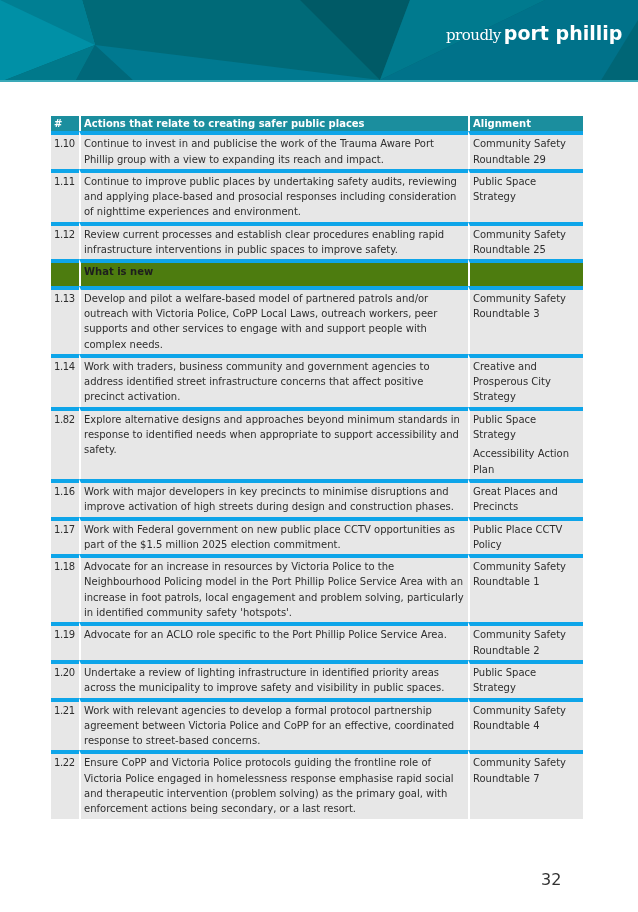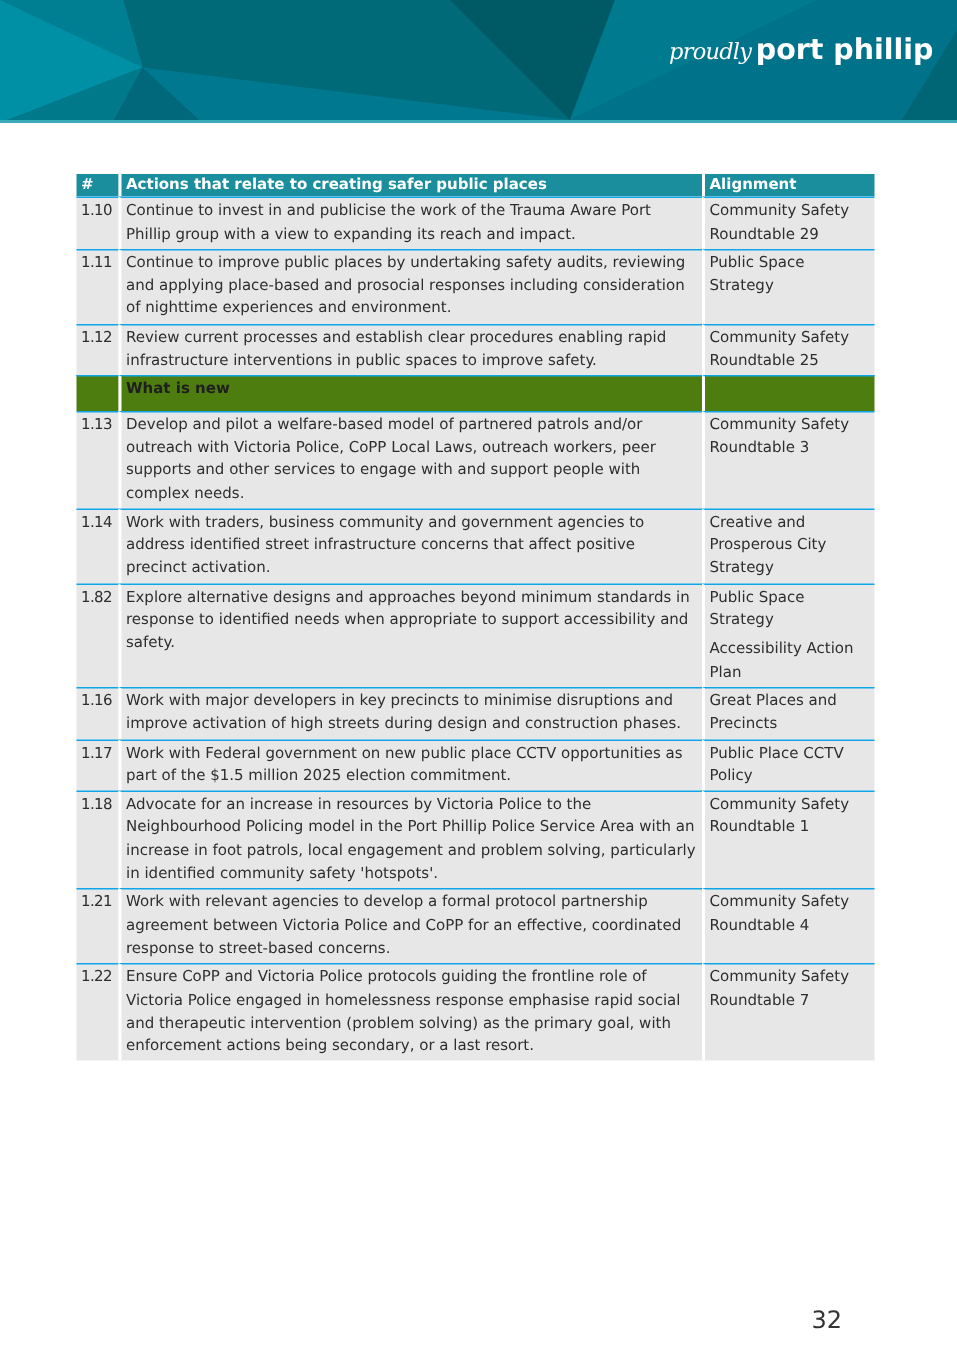--- a/index.html
+++ b/index.html
@@ -1,30 +1,30 @@
 <!DOCTYPE html>
 <html><head>
 <meta charset="utf-8">
 <style>
   html, body { margin:0; padding:0; }
   body { width:638px; height:912px; background:#ffffff; position:relative; overflow:hidden;
          font-family:"DejaVu Sans", sans-serif; color:#2b2b2b; }
   .banner { position:absolute; left:0; top:0; width:638px; height:82px; overflow:hidden; }
   .banner svg { display:block; }
   .logo { position:absolute; top:22px; left:446px; color:#ffffff; white-space:nowrap; }
-  .logo .script { font-family:"DejaVu Serif", serif; font-style:italic; font-size:15px; letter-spacing:-0.5px; }
+  .logo .script { font-family:"DejaVu Serif", serif; font-size:15px; letter-spacing:-0.5px; }
   .logo .bold { font-family:"DejaVu Sans", sans-serif; font-weight:bold; font-size:19px; margin-left:3px; }
 
   table { position:absolute; left:51px; top:116px; width:532px; border-collapse:separate; border-spacing:0; table-layout:fixed; }
   col.c-num { width:28px; }
   col.c-act { width:389px; }
   col.c-align { width:115px; }
   th, td { font-size:10px; line-height:15.3px; text-align:left; vertical-align:top; padding:1px 2px 2px 3px; }
   th { background:#1b8e9e; color:#ffffff; font-weight:bold; padding-top:0px; padding-bottom:0px; }
-  td { background:#e7e7e7; color:#2e2e2e; border-top:1px solid #0ea5e9; }
+  td { background:#e7e7e7; color:#2e2e2e; border-top:4px solid #0ea5e9; }
   th + th, td + td { border-left:2px solid #ffffff; }
   td.num { letter-spacing:-0.4px; }
   tr.section td { background:#4d7c0f; font-weight:bold; color:#1e1e1e; padding-bottom:6px; }
   td .gap { display:block; margin-top:4px; }
   .page-number { position:absolute; left:541px; top:870px; font-size:16px; color:#333; }
 </style>
 </head>
 <body>
 
 <div class="banner">
@@ -123,20 +123,34 @@
         </td>
       </tr>
       <tr>
         <td class="num">1.18</td>
         <td>Advocate for an increase in resources by Victoria Police to the Neighbourhood Policing model in the Port Phillip Police Service Area with an increase in foot patrols, local engagement and problem solving, particularly in identified community safety 'hotspots'.</td>
         <td>
           <span style="display: block;">Community Safety Roundtable 1</span>
         </td>
       </tr>
       <tr>
+        <td class="num">1.19</td>
+        <td>Advocate for an ACLO role specific to the Port Phillip Police Service Area.</td>
+        <td>
+          <span style="display: block;">Community Safety Roundtable 2</span>
+        </td>
+      </tr>
+      <tr>
+        <td class="num">1.20</td>
+        <td>Undertake a review of lighting infrastructure in identified priority areas across the municipality to improve safety and visibility in public spaces.</td>
+        <td>
+          <span style="display: block;">Public Space Strategy</span>
+        </td>
+      </tr>
+      <tr>
         <td class="num">1.21</td>
         <td>Work with relevant agencies to develop a formal protocol partnership agreement between Victoria Police and CoPP for an effective, coordinated response to street-based concerns.</td>
         <td>
           <span style="display: block;">Community Safety Roundtable 4</span>
         </td>
       </tr>
       <tr>
         <td class="num">1.22</td>
         <td>Ensure CoPP and Victoria Police protocols guiding the frontline role of Victoria Police engaged in homelessness response emphasise rapid social and therapeutic intervention (problem solving) as the primary goal, with enforcement actions being secondary, or a last resort.</td>
         <td>

